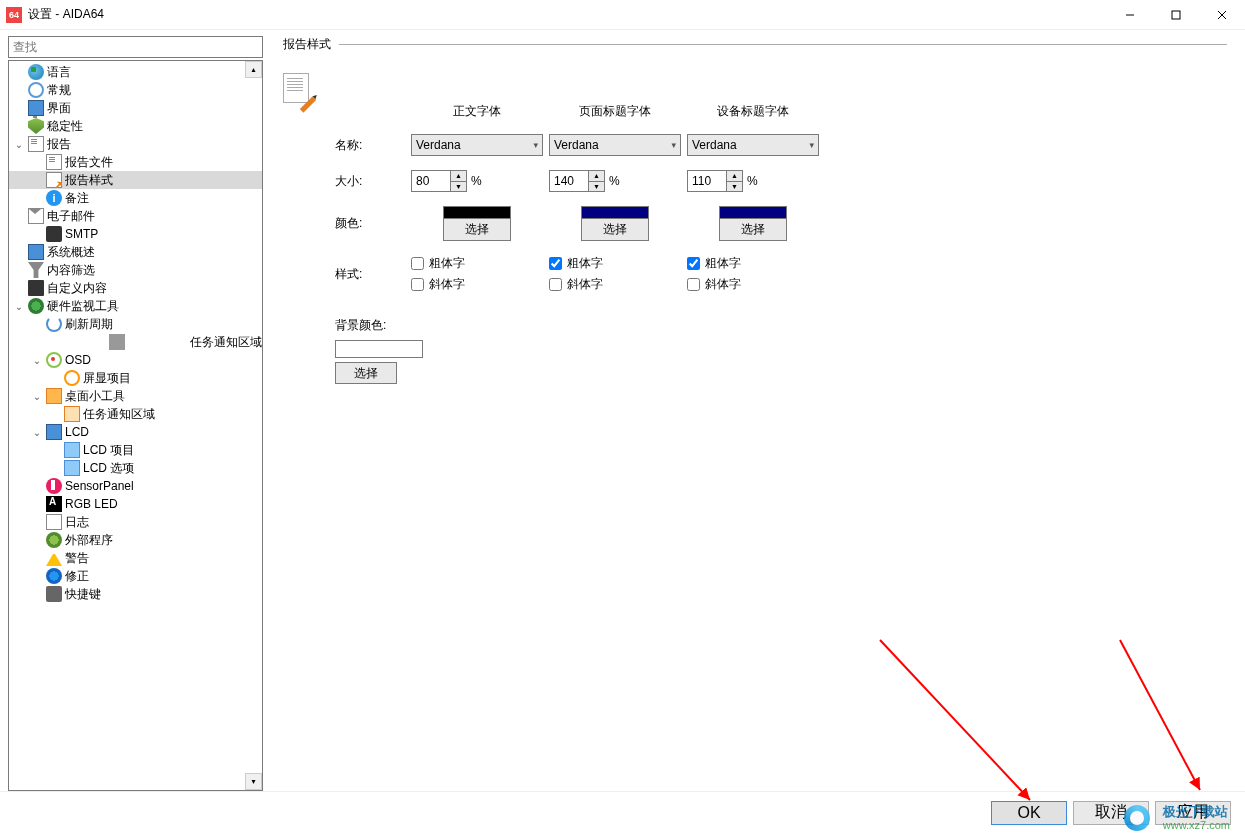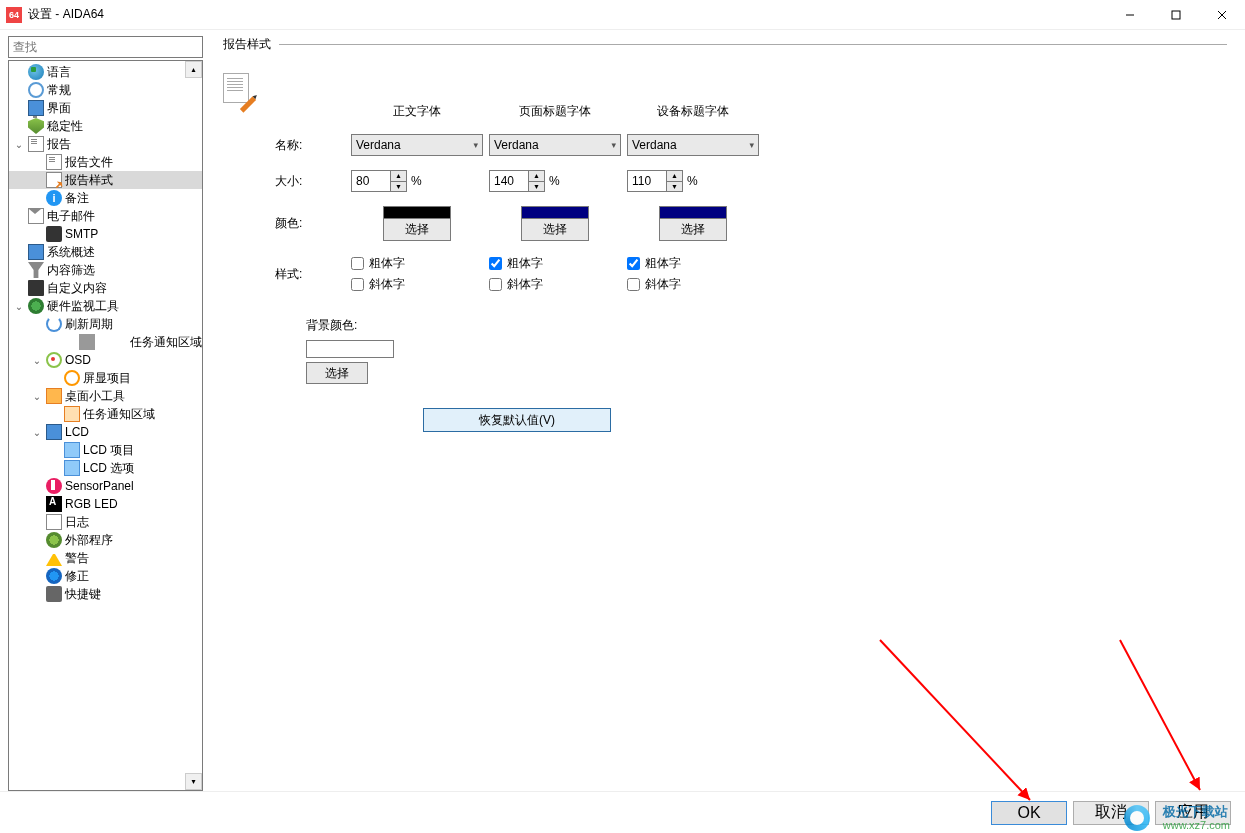--- a/index.html
+++ b/index.html
@@ -6,21 +6,21 @@
 body { background: #fff; width: 1245px; height: 833px; overflow: hidden; position: relative; }
 
 .titlebar { height: 30px; display: flex; align-items: center; background: #fff; border-bottom: 1px solid #eee; }
 .titlebar .app-icon { width: 16px; height: 16px; background: #ef4444; color: #fff; font-size: 9px; font-weight: bold; display: flex; align-items: center; justify-content: center; margin: 4px 6px; }
 .titlebar .title { font-size: 12px; color: #000; }
 .titlebar .win-controls { margin-left: auto; display: flex; }
 .titlebar .win-btn { width: 46px; height: 30px; display: flex; align-items: center; justify-content: center; font-size: 12px; }
 
 .body-wrap { display: flex; height: calc(100% - 30px - 42px); padding: 6px 8px 0 8px; gap: 10px; }
 
-.sidebar { width: 195px; display: flex; flex-direction: column; }
+.sidebar { width: 255px; display: flex; flex-direction: column; }
 .search-box { height: 22px; border: 1px solid #7a7a7a; background: #fff; font-size: 12px; padding: 0 4px; color: #666; margin-bottom: 2px; }
 .tree-container { flex: 1; border: 1px solid #7a7a7a; background: #fff; overflow-y: auto; position: relative; }
 .tree-scrollbar-up, .tree-scrollbar-down { position: absolute; right: 0; width: 17px; height: 17px; background: #f0f0f0; border: 1px solid #ccc; display: flex; align-items: center; justify-content: center; font-size: 8px; }
 .tree-scrollbar-up { top: 0; }
 .tree-scrollbar-down { bottom: 0; }
 
 .tree { padding: 2px 0; font-size: 12px; }
 .tree-row { display: flex; align-items: center; height: 18px; padding-left: 4px; white-space: nowrap; cursor: default; }
 .tree-row.selected { background: #d9d9d9; }
 .tree-row .expander { width: 12px; text-align: center; font-size: 10px; color: #666; user-select: none; }
@@ -92,21 +92,21 @@
 .pct { font-size: 12px; }
 
 .color-cell { display: flex; flex-direction: column; align-items: center; }
 .swatch { width: 68px; height: 13px; border: 1px solid #7a7a7a; }
 .choose-btn { width: 68px; height: 22px; background: #e9e9e9; border: 1px solid #7a7a7a; border-top: none; font-size: 12px; }
 
 .style-cell { display: flex; flex-direction: column; gap: 4px; }
 .chk { display: flex; align-items: center; gap: 5px; font-size: 12px; }
 .chk input { width: 13px; height: 13px; }
 
-.bg-section { margin-top: 24px; margin-left: 31px; }
+.bg-section { margin-top: 24px; }
 .bg-swatch { width: 88px; height: 18px; border: 1px solid #7a7a7a; background: #fff; margin-top: 6px; }
 .bg-choose { width: 62px; height: 22px; background: #e9e9e9; border: 1px solid #7a7a7a; font-size: 12px; margin-top: 4px; }
 
 .restore-btn { display: block; width: 188px; height: 24px; margin: 24px auto 0; background: #e1f0fa; border: 1px solid #2b6ca3; font-size: 12px; }
 
 .footer { position: absolute; bottom: 0; left: 0; right: 0; height: 42px; display: flex; align-items: center; justify-content: flex-end; padding: 0 14px; gap: 6px; background: #fff; border-top: 1px solid #eee; }
 .footer button { width: 76px; height: 24px; background: #e9e9e9; border: 1px solid #adadad; font-size: 16px; }
 .footer button.primary { background: #e1e1e1; border: 1px solid #3a8bd8; }
 
 .arrow { position: absolute; pointer-events: none; }
@@ -419,21 +419,20 @@
               </label>
           </div>
         </div>
 
         <div class="bg-section">
           <div>背景颜色:</div>
           <div class="bg-swatch"></div>
           <button class="bg-choose">选择</button>
         </div>
 
-        <button class="restore-btn">恢复默认值(V)</button>
       </div>
     </div>
   </div>
 </div>
 
 <div class="footer">
   <button class="primary">OK</button>
   <button>取消</button>
   <button>应用</button>
 </div>

